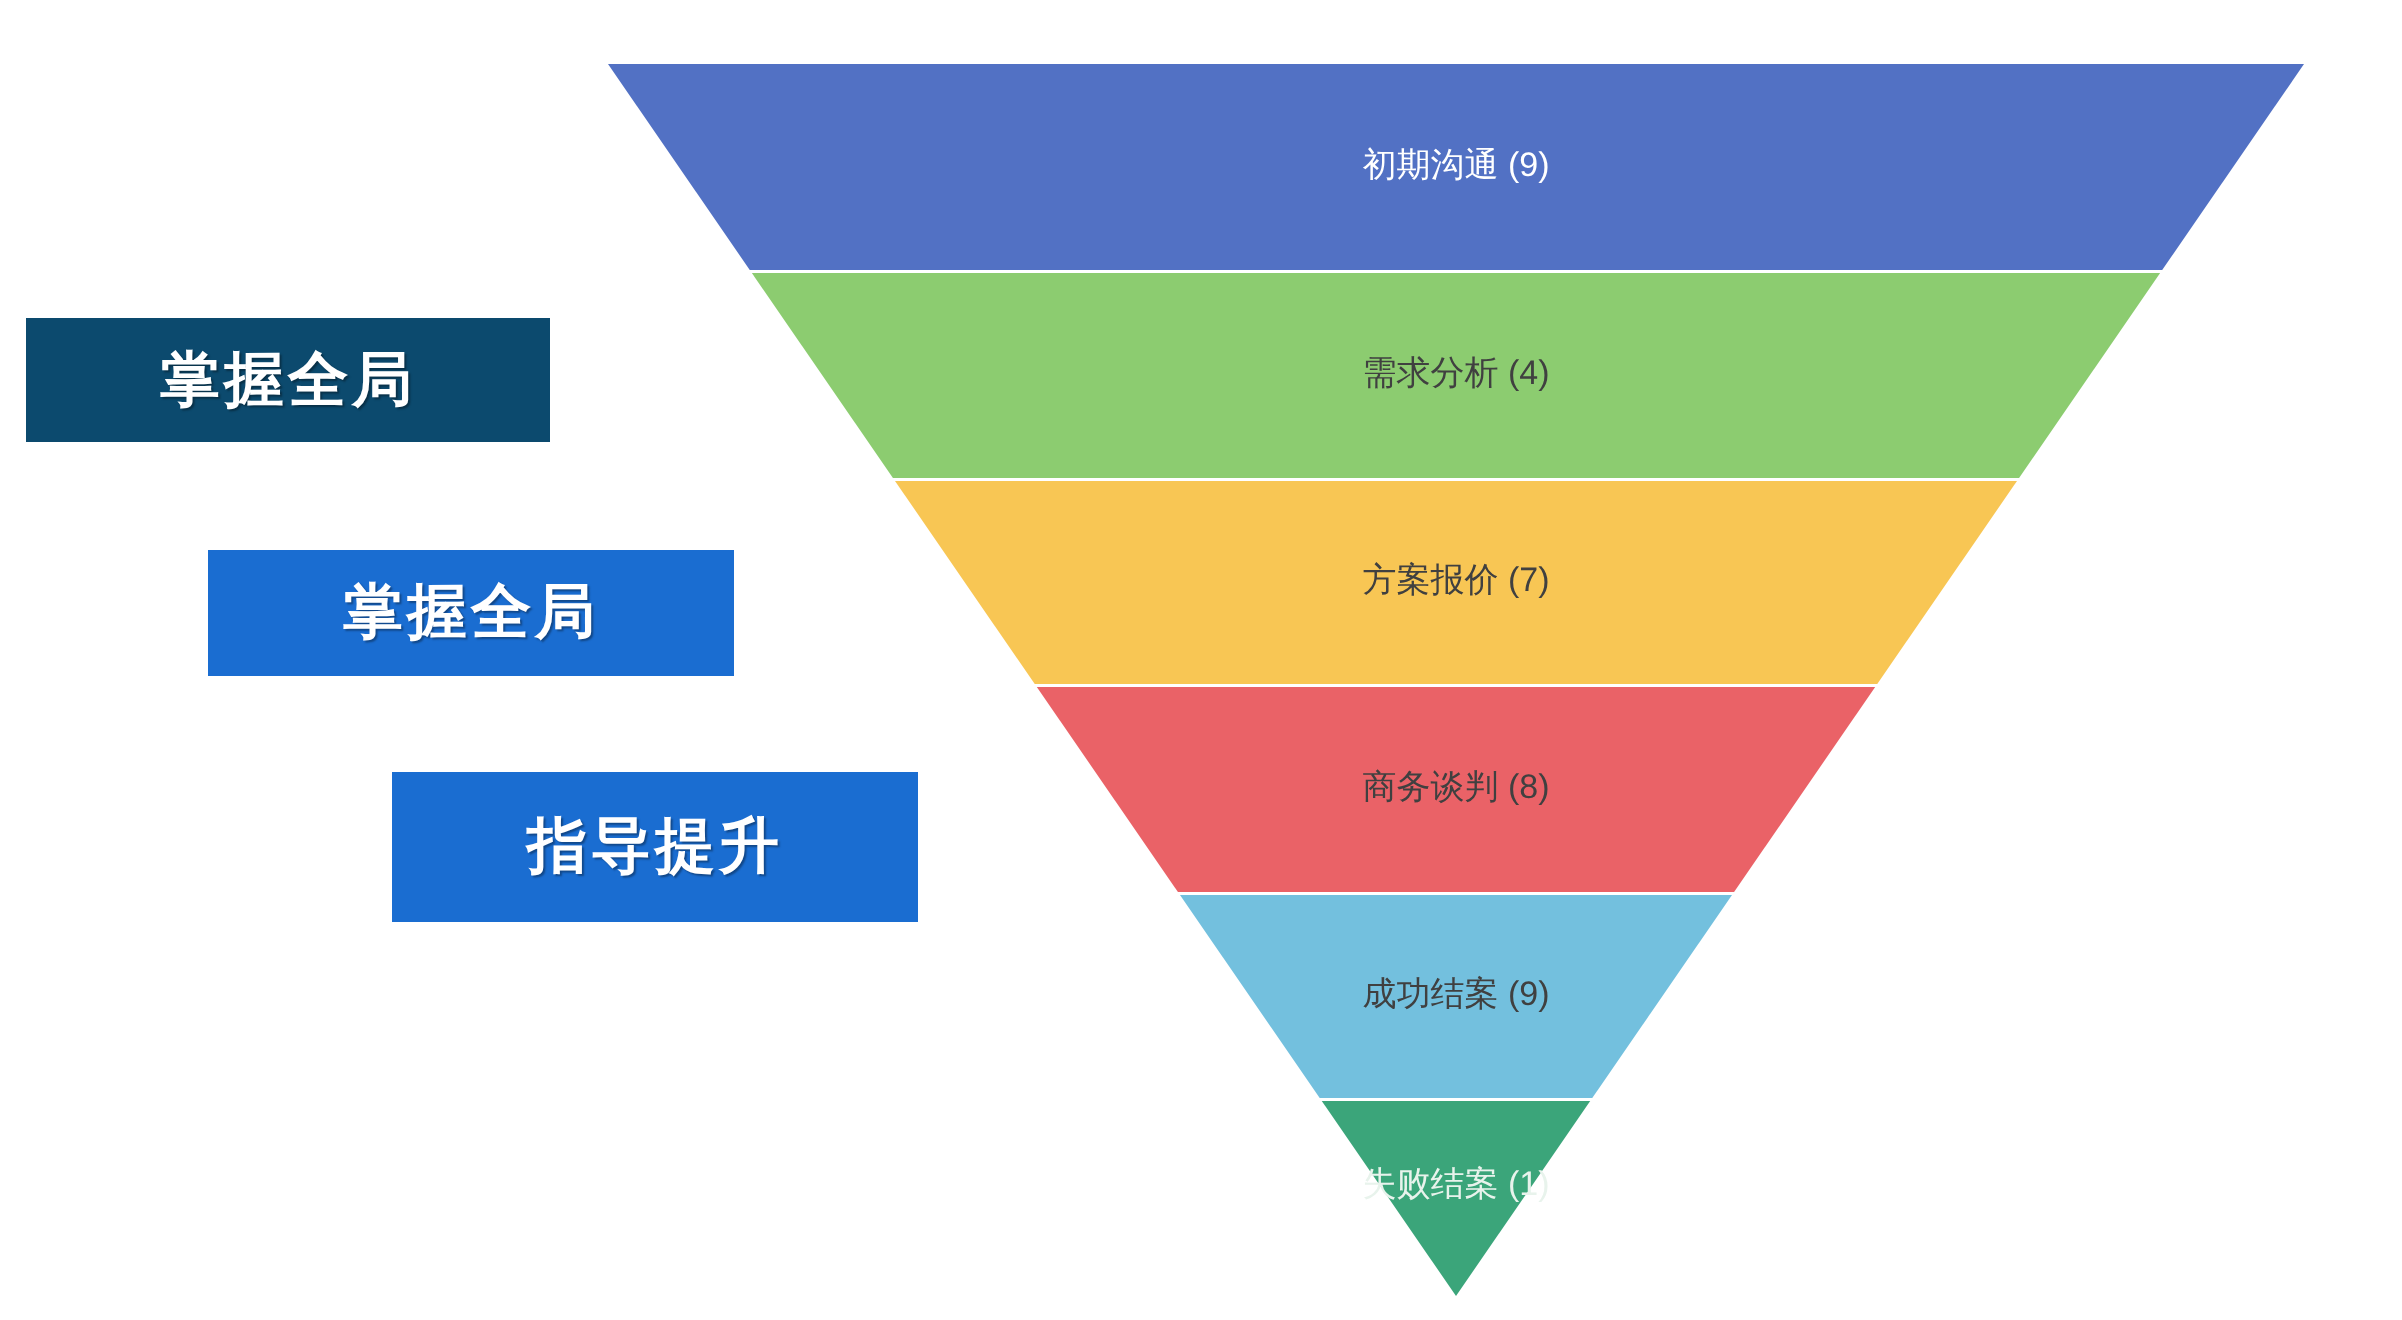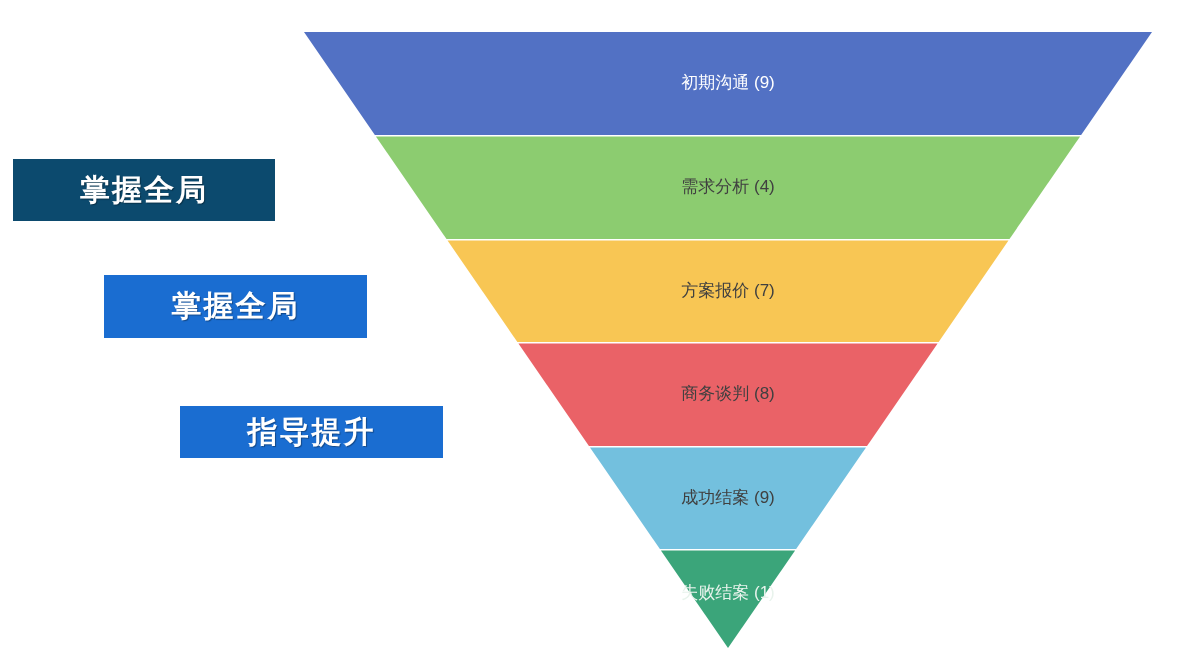--- a/index.html
+++ b/index.html
@@ -31,21 +31,21 @@
     color: #ffffff;
     font-weight: bold;
     font-size: 30px;
     letter-spacing: 2px;
     text-shadow: 1px 1px 1px rgba(0,0,0,0.35);
     box-sizing: border-box;
     user-select: none;
   }
   .callout-1 { left: 13px;  top: 159px; width: 262px; height: 62px; }
   .callout-2 { left: 104px; top: 275px; width: 263px; height: 63px; }
-  .callout-3 { left: 180px; top: 386px; width: 263px; height: 52px; margin-top: 20px; }
+  .callout-3 { left: 196px; top: 386px; width: 263px; height: 75px; }
 
   
   #funnel-wrap {
     position: absolute;
     left: 4px;
     top: 0;
     width: 1201px;
     height: 660px;
     pointer-events: none;
   }

